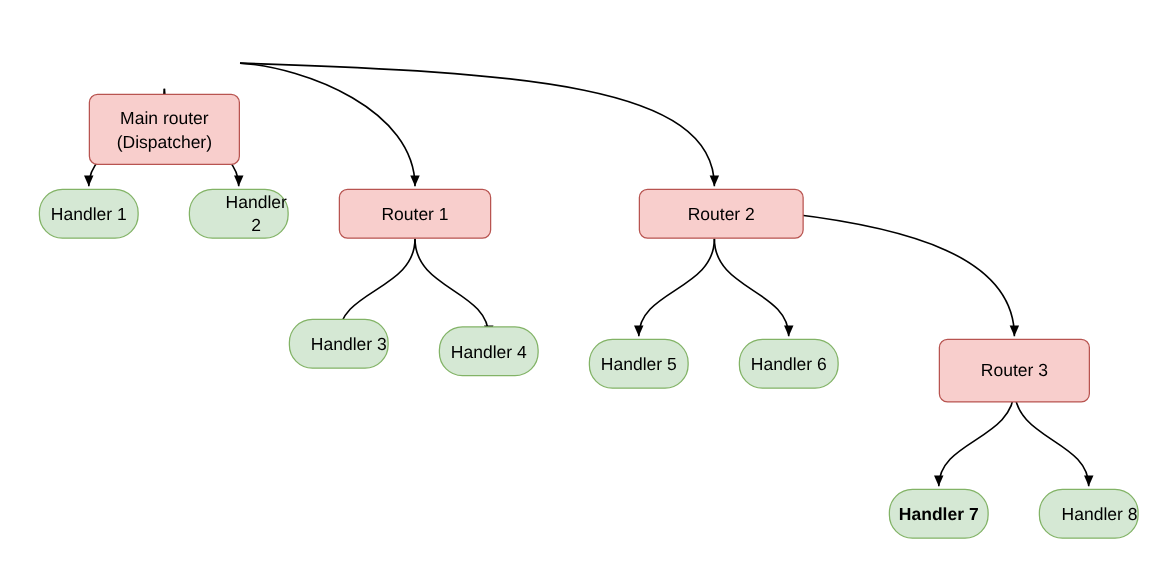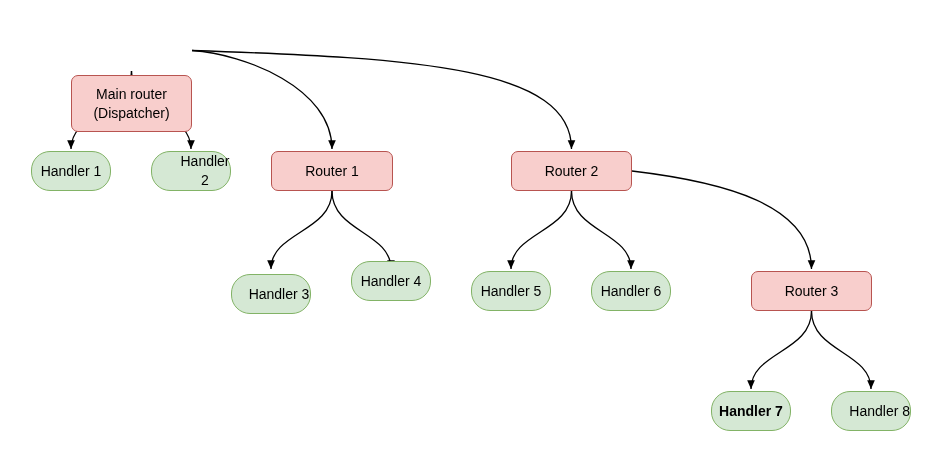--- a/index.html
+++ b/index.html
@@ -39,26 +39,26 @@
   }
   .node .label {
     white-space: pre-line;
     line-height: 1.35;
   }
   .handler { width: 80px; height: 40px; }
   .n-main { left: 71px;  top: 30px;  width: 121px; height: 57px; margin-top: 45px; }
   .n-h1   { left: 31px;  top: 151px; }
   .n-h2   { left: 151px; top: 151px; padding-left: 28px; }
   .n-r1   { left: 271px; top: 151px; width: 122px; height: 40px; }
-  .n-r2   { left: 511px; top: 151px; width: 121px; height: 40px; }
-  .n-h3   { left: 231px; top: 274px; padding-left: 16px; }
+  .n-r2   { left: 511px; top: 151px; width: 132px; height: 40px; }
+  .n-h3   { left: 231px; top: 255px; padding-left: 16px; }
   .n-h4   { left: 351px; top: 261px; }
   .n-h5   { left: 471px; top: 271px; }
   .n-h6   { left: 591px; top: 271px; }
-  .n-r3   { left: 751px; top: 271px; width: 121px; height: 40px; }
+  .n-r3   { left: 751px; top: 271px; width: 121px; height: 51px; }
   .n-h7   { left: 711px; top: 391px; font-weight: bold; }
   .n-h8   { left: 831px; top: 391px; justify-content: flex-end; }
   .edge { stroke: #000000; stroke-width: 1.3; fill: none; }
 </style>
 </head>
 <body>
 
 <div id="canvas">
 
   <svg id="edges" viewBox="0 0 941 461" xmlns="http://www.w3.org/2000/svg">

